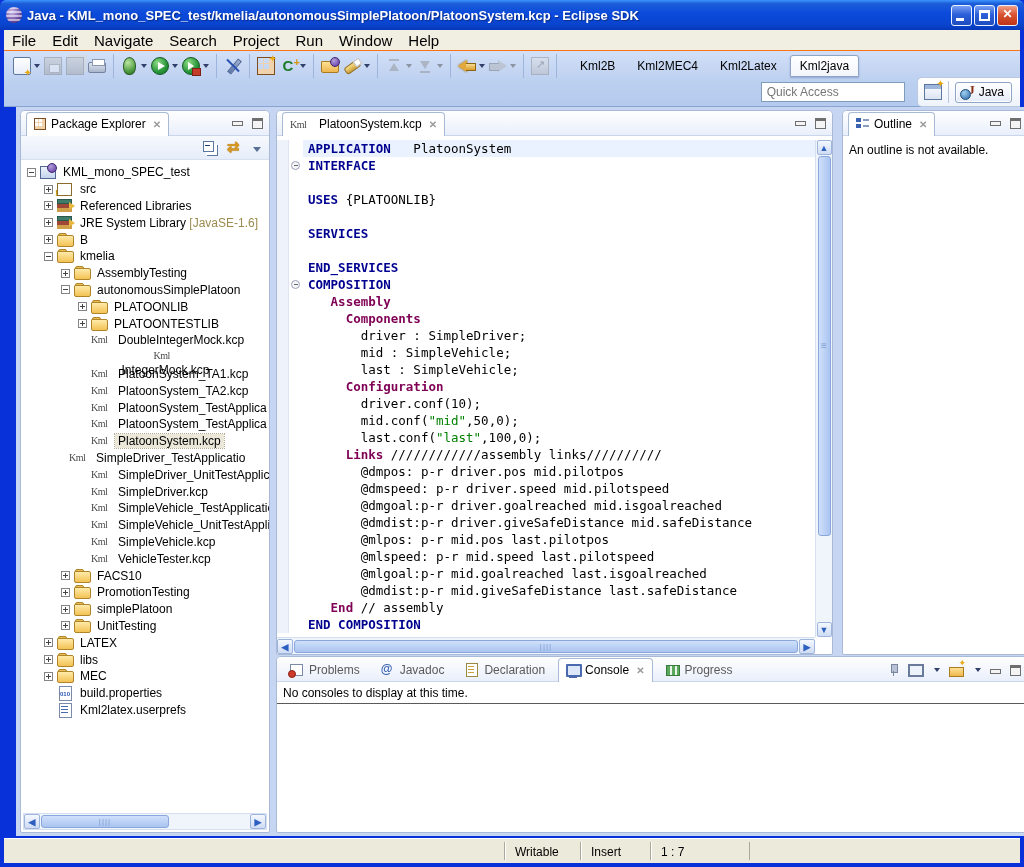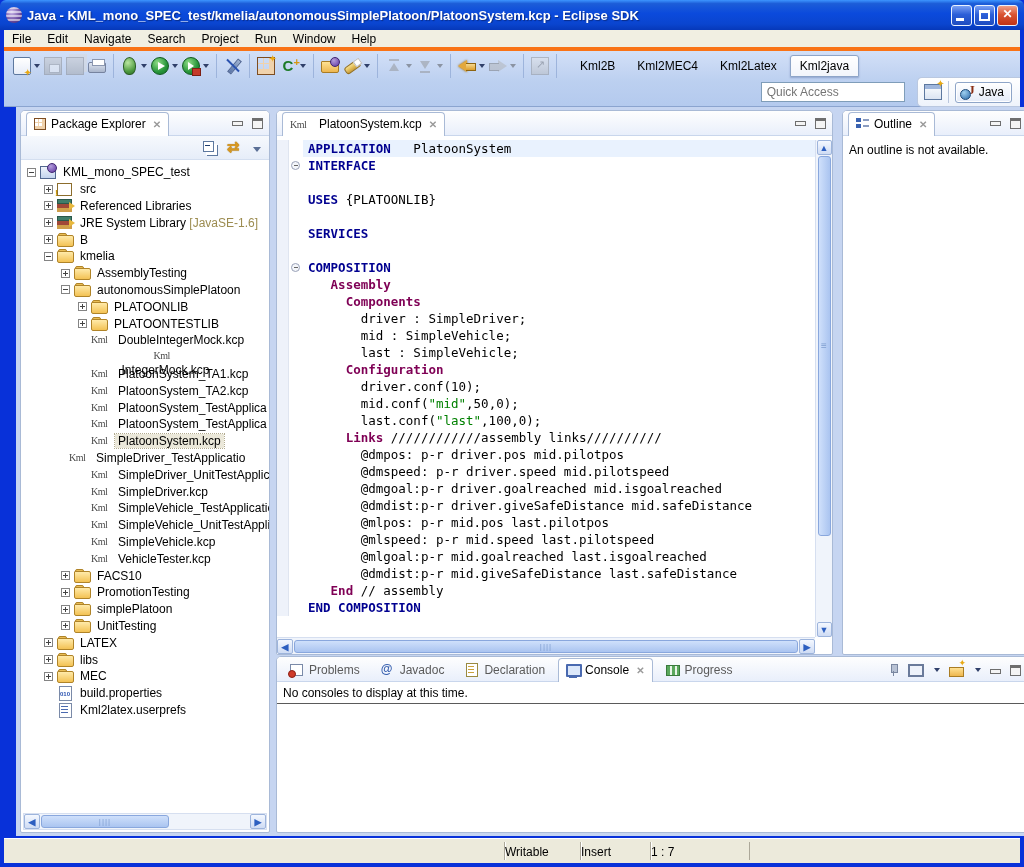--- a/index.html
+++ b/index.html
@@ -18,21 +18,21 @@
     white-space:nowrap; overflow:hidden; flex:1; }
   .winbtn { width:21px; height:21px; margin-left:2px; border:1px solid #eaf2ff; border-radius:3px;
     background:linear-gradient(180deg,#7aa0f4,#2c5fd8 45%,#1e4cc0); position:relative; flex:none; }
   .winbtn.close { background:linear-gradient(180deg,#f0a088,#d95432 45%,#bf3316); }
   .winbtn .glyph-min { position:absolute; left:4px; bottom:4px; width:8px; height:3px; background:#fff; }
   .winbtn .glyph-max { position:absolute; left:4px; top:4px; width:11px; height:11px; border:2px solid #fff; border-top-width:3px; }
   .winbtn .glyph-close { position:absolute; left:0; top:1px; width:100%; text-align:center; color:#fff; font-weight:bold; font-size:12px; }
 
   
   #menubar { position:absolute; left:4px; top:30px; width:1016px; height:21px; background:#f1efe2;
-    display:flex; align-items:center; font-size:12px; color:#000; border-bottom:4px solid #f97316; }
+    display:flex; font-size:15px; color:#000; border-bottom:1px solid #f97316; }
   .menu-item { padding:2px 8px; cursor:default; }
 
   
   #toolbar-area { position:absolute; left:4px; top:51px; width:1016px; height:56px;
     background:linear-gradient(180deg,#d3e0f7 0%,#bcd0f0 55%,#b4caee 100%); border-bottom:1px solid #8ba4cf; }
   #toolbar-row1 { position:absolute; left:2px; top:2px; height:26px; display:flex; align-items:center; }
   .tb-group { display:flex; align-items:center; padding:0 5px; border-right:1px solid #9db4dc; height:24px; }
   .tbi { display:flex; align-items:center; padding:1px 2px; }
   .tbi .g { position:relative; width:18px; height:18px; flex:none; }
   .tbi.dis { filter:grayscale(1) opacity(.45); }
@@ -197,21 +197,21 @@
   .g-pin { position:relative; width:12px; height:12px; }
   .g-pin::before { content:""; position:absolute; left:4px; top:0; width:5px; height:7px; background:#b8c2d4; border:1px solid #7a87a0; }
   .g-pin::after { content:""; position:absolute; left:6px; top:7px; width:1px; height:5px; background:#7a87a0; }
   .g-display-console::before { content:""; position:absolute; left:0; top:0; width:12px; height:9px; background:#eef2fa; border:2px solid #6a7a9a; }
   .g-open-console::before { content:""; position:absolute; left:0; top:3px; width:13px; height:8px; background:linear-gradient(180deg,#ffe193,#edb64f); border:1px solid #a97c24; }
   .g-open-console::after { content:"✦"; position:absolute; right:-3px; top:-6px; color:#e8a914; font-size:9px; }
   #console-msg { font-size:12px; padding:4px 6px 3px 6px; border-bottom:1px solid #5a5a5a; }
 
   
   #statusbar { position:absolute; left:4px; top:838px; width:1016px; height:25px; background:#eceadb; border-top:1px solid #fff; }
-  .status-cell { position:absolute; top:3px; bottom:3px; border-left:1px solid #aca899; box-shadow:inset 1px 0 0 #fff; font-size:12px; color:#000; padding:3px 0 0 0; }
+  .status-cell { position:absolute; top:3px; bottom:3px; border-left:1px solid #aca899; box-shadow:inset 1px 0 0 #fff; font-size:12px; color:#000; padding:3px 0 0 10px; }
   #st-writable { left:500px; width:76px; }
   #st-insert { left:576px; width:70px; }
   #st-caret { left:646px; width:100px; border-right:1px solid #aca899; }
 </style>
 </head>
 <body>
 
 <div id="frame">
 
   <div id="titlebar">
@@ -575,20 +575,25 @@
             </div>
             <div class="code-row">
               <span class="ann-ruler"></span>
               <span class="fold-col"></span>
               <span class="ct"><span class="kw1">SERVICES</span></span>
             </div>
             <div class="code-row">
               <span class="ann-ruler"></span>
               <span class="fold-col"></span>
               <span class="ct"></span>
+            </div>
+            <div class="code-row">
+              <span class="ann-ruler"></span>
+              <span class="fold-col"></span>
+              <span class="ct"><span class="kw1">END_SERVICES</span></span>
             </div>
             <div class="code-row">
               <span class="ann-ruler"></span>
               <span class="fold-col">
                 <span class="fold-dot"></span>
               </span>
               <span class="ct"><span class="kw1">COMPOSITION</span></span>
             </div>
             <div class="code-row">
               <span class="ann-ruler"></span>

